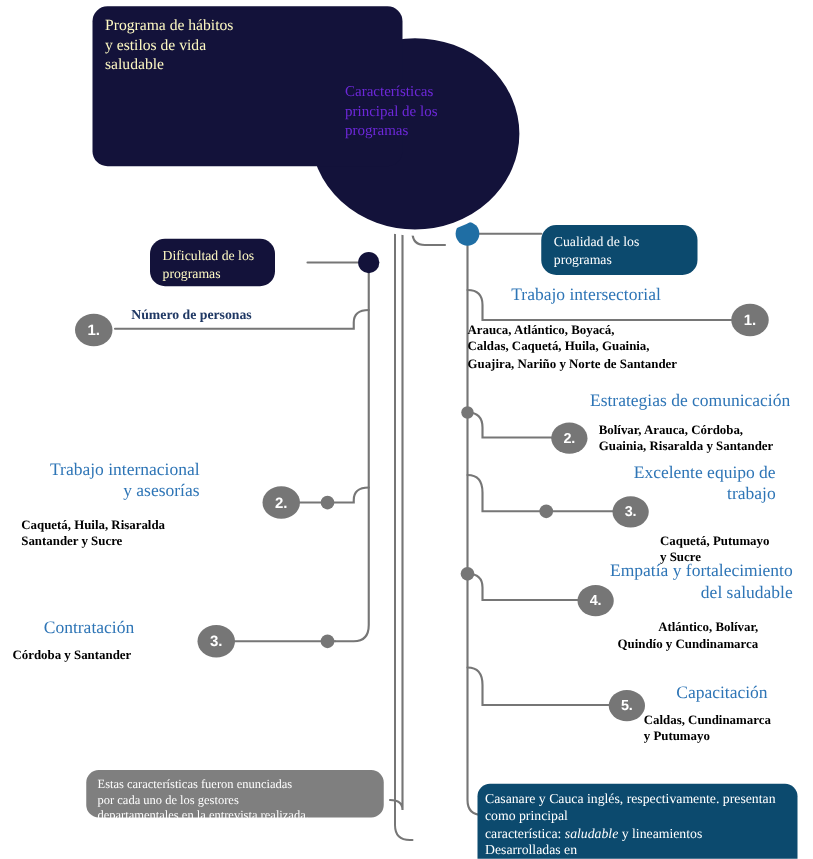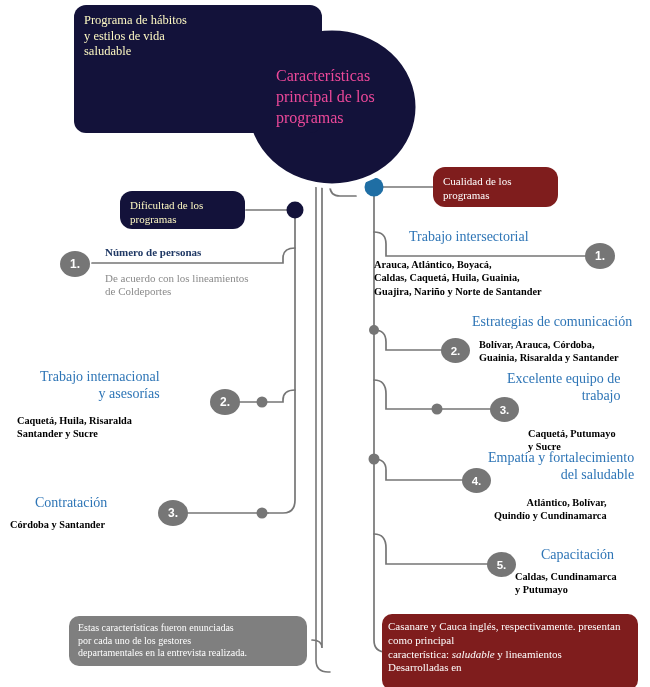--- a/index.html
+++ b/index.html
@@ -7,33 +7,33 @@
        font-family:"Liberation Serif","DejaVu Serif",serif;}
   #stage{position:relative;width:650px;height:687px;background:#fff;}
   svg.layer{position:absolute;left:0;top:0;width:650px;height:687px;}
 
   .txt{position:absolute;line-height:1.18;}
 
   
   .rbox{position:absolute;border-radius:12px;box-sizing:border-box;
         padding:8px 10px;line-height:1.25;}
   .rbox.navy{background:#13123a;color:#fef9c3;}
-  .rbox.blue{background:#7f1d1d;color:#ffffff;}
+  .rbox.blue{background:#0c4a6e;color:#ffffff;margin-top:13px;}
   .rbox.gray{background:#7f7f7f;color:#ffffff;}
 
   .title-box{left:74px;top:5px;width:248px;height:128px;font-size:12.5px;}
   .title-box .ln{display:block;}
 
   .ellipse-label{position:absolute;left:276px;top:66px;width:130px;
-        color:#ec4899;font-size:16px;line-height:1.3;}
+        color:#6d28d9;font-size:12px;line-height:1.3;}
 
-  .dif-box{left:120px;top:191px;width:125px;height:38px;font-size:11px;}
+  .dif-box{left:120px;top:191px;width:100px;height:38px;font-size:11px;}
   .cual-box{left:433px;top:167px;width:125px;height:40px;font-size:11px;}
 
-  .note-gray{left:69px;top:616px;width:238px;height:50px;font-size:10px;
+  .note-gray{left:69px;top:616px;width:238px;height:38px;font-size:10px;
              padding:6px 9px;border-radius:10px;}
   .note-blue{left:382px;top:614px;width:256px;height:76px;font-size:11px;
              padding:6px 6px;border-radius:10px;}
 
   
   .lbl-blue{color:#2e75b6;font-size:14px;text-align:right;}
   .lbl-navy{color:#1f3864;font-size:11px;font-weight:bold;}
   .lbl-gray{color:#8a8a8a;font-size:11px;}
   .lbl-black{color:#000000;font-size:10.3px;font-weight:bold;line-height:1.3;}
 
@@ -107,24 +107,20 @@
     <div>programas</div>
   </div>
 
   <div class="rbox navy dif-box">
     <span class="ln">Dificultad de los</span>
     <span class="ln">programas</span>
   </div>
 
   <div class="num" style="left:60px;top:251px;">1.</div>
   <div class="txt lbl-navy" style="left:105px;top:246px;">Número de personas</div>
-  <div class="txt lbl-gray" style="left:105px;top:272px;">
-    <div>De acuerdo con los lineamientos</div>
-    <div>de Coldeportes</div>
-  </div>
 
   <div class="num" style="left:210px;top:389px;">2.</div>
   <div class="txt lbl-blue" style="left:40px;top:369px;">
     <div>Trabajo internacional</div>
     <div>y asesorías</div>
   </div>
   <div class="txt lbl-black" style="left:17px;top:414px;">
     <div>Caquetá, Huila, Risaralda</div>
     <div>Santander y Sucre</div>
   </div>

